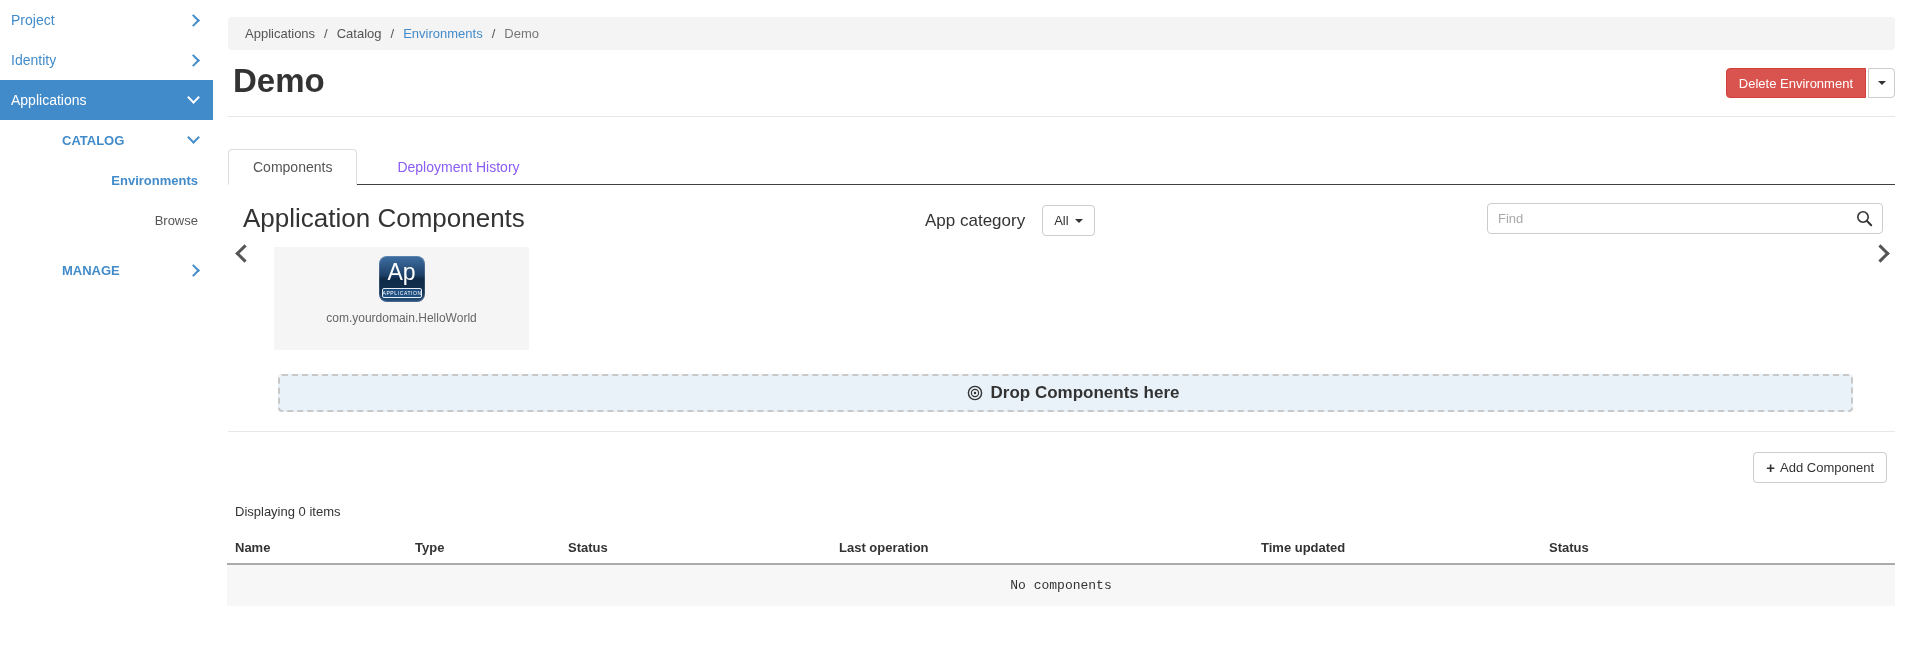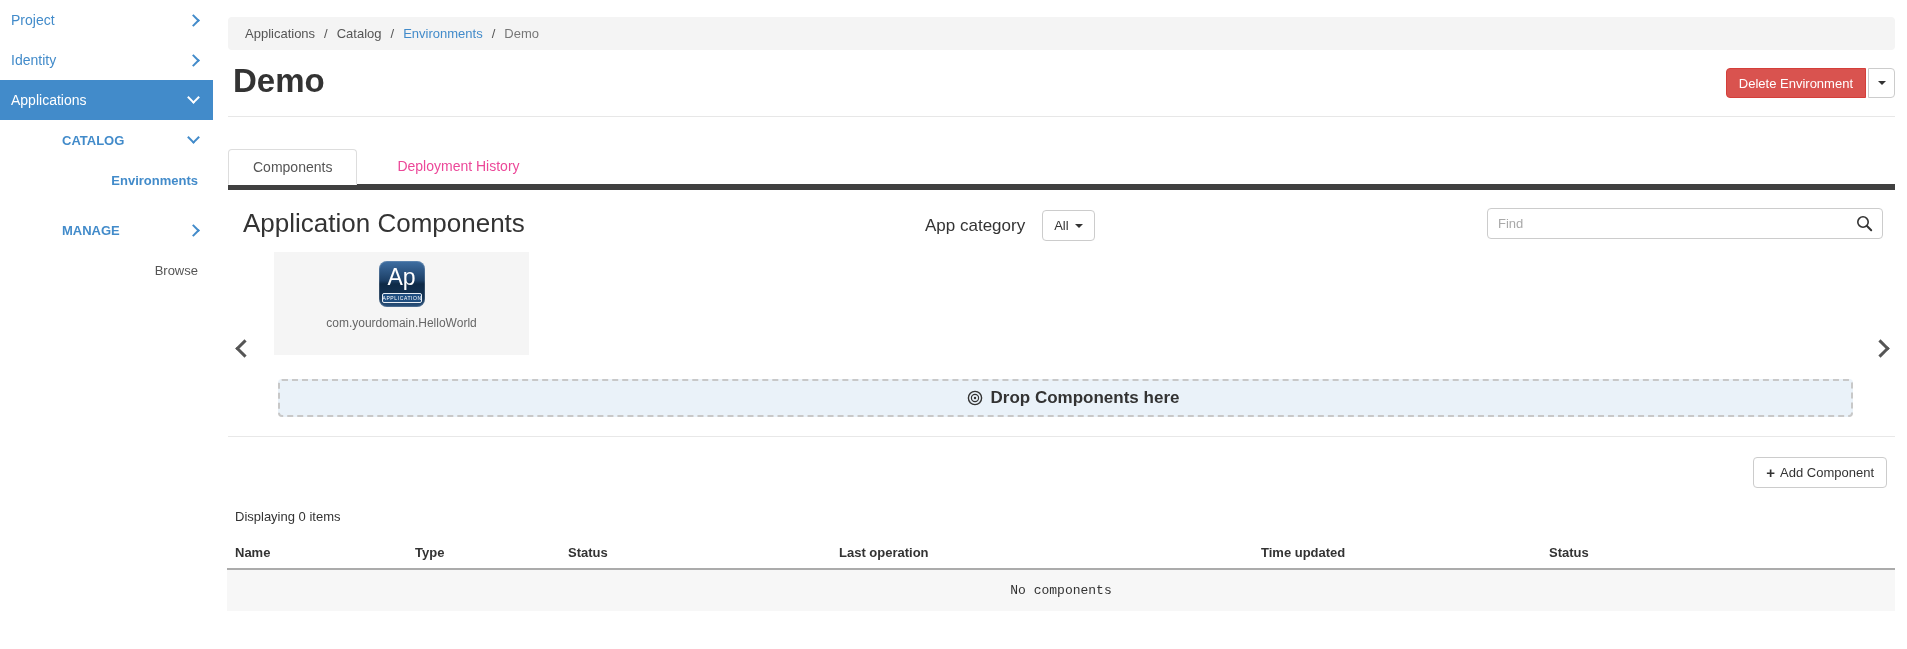--- a/index.html
+++ b/index.html
@@ -56,46 +56,46 @@
     font-family:inherit;
   }
   .btn-caret {
     width:27px; height:30px; background:#fff; border:1px solid #ccc;
     border-radius:0 4px 4px 0; margin-left:2px; display:flex; align-items:center;
     justify-content:center; cursor:pointer;
   }
   .caret-down { width:0; height:0; border-left:4px solid transparent;
     border-right:4px solid transparent; border-top:4px solid #333; }
 
-  .tabs { display:flex; margin-top:32px; border-bottom:6px solid #404040; align-items:flex-start; }
+  .tabs { display:flex; margin-top:32px; border-bottom:1px solid #404040; align-items:center; }
   .tab { padding:9px 24px; font-size:14px; cursor:pointer; }
   .tab.active {
     background:#fff; border:1px solid #ddd; border-bottom:1px solid #fff;
     margin-bottom:-1px; border-radius:4px 4px 0 0; color:#555;
   }
-  .tab.link { color:#ec4899; margin-left:16px; }
+  .tab.link { color:#8b5cf6; margin-left:16px; }
 
   .section-row { position:relative; margin-top:18px; height:34px; }
   .section-title { font-size:26px; font-weight:normal; margin:0 0 0 15px; color:#333; display:inline-block; }
   .cat-group { position:absolute; left:697px; top:2px; display:flex; align-items:center; }
   .cat-label { font-size:17px; color:#333; }
   .btn-all {
     margin-left:17px; background:#fff; border:1px solid #ccc; border-radius:4px;
     height:31px; padding:0 11px; font-size:13px; color:#333; display:flex;
     align-items:center; gap:6px; cursor:pointer; font-family:inherit;
   }
   .find-wrap { position:absolute; right:12px; top:0; width:396px; }
   .find-input {
     width:100%; height:31px; border:1px solid #ccc; border-radius:4px;
     padding:0 34px 0 10px; font-size:13px; color:#333; font-family:inherit; outline:none;
   }
   .find-input::placeholder { color:#a9a9a9; }
   .find-icon { position:absolute; right:10px; top:7px; }
 
-  .carousel { display:flex; align-items:flex-end; margin-top:10px; height:103px; }
+  .carousel { display:flex; align-items:flex-start; margin-top:10px; height:103px; }
   .car-btn { width:18px; display:flex; justify-content:center; cursor:pointer; }
   .car-btn.left { margin-left:7px; }
   .car-btn.right { margin-left:auto; margin-right:6px; }
   .app-card {
     margin-left:21px; width:255px; height:103px; background:#f5f5f5;
     text-align:center; cursor:pointer;
   }
   .app-icon {
     width:46px; height:46px; margin:9px auto 0; border-radius:8px; position:relative;
     background:linear-gradient(180deg,#3f6fa3 0%,#1d4067 42%,#0e2a47 50%,#143252 78%,#2a527e 100%);
@@ -158,26 +158,26 @@
       <span>Applications</span>
       <span class="chev d"></span>
     </div>
     <div class="side-row section">
       <span>CATALOG</span>
       <span class="chev d"></span>
     </div>
     <div class="side-row sub current">
       <span>Environments</span>
     </div>
+    <div class="side-row sub plain">
+      <span>Browse</span>
+    </div>
     <div class="side-row section manage">
       <span>MANAGE</span>
       <span class="chev r"></span>
-    </div>
-    <div class="side-row sub plain">
-      <span>Browse</span>
     </div>
   </nav>
 
   <main class="content">
 
     <div class="breadcrumb">
       <span class="crumb">Applications</span>
       <span class="crumb-sep">/</span>
       <span class="crumb">Catalog</span>
       <span class="crumb-sep">/</span>

